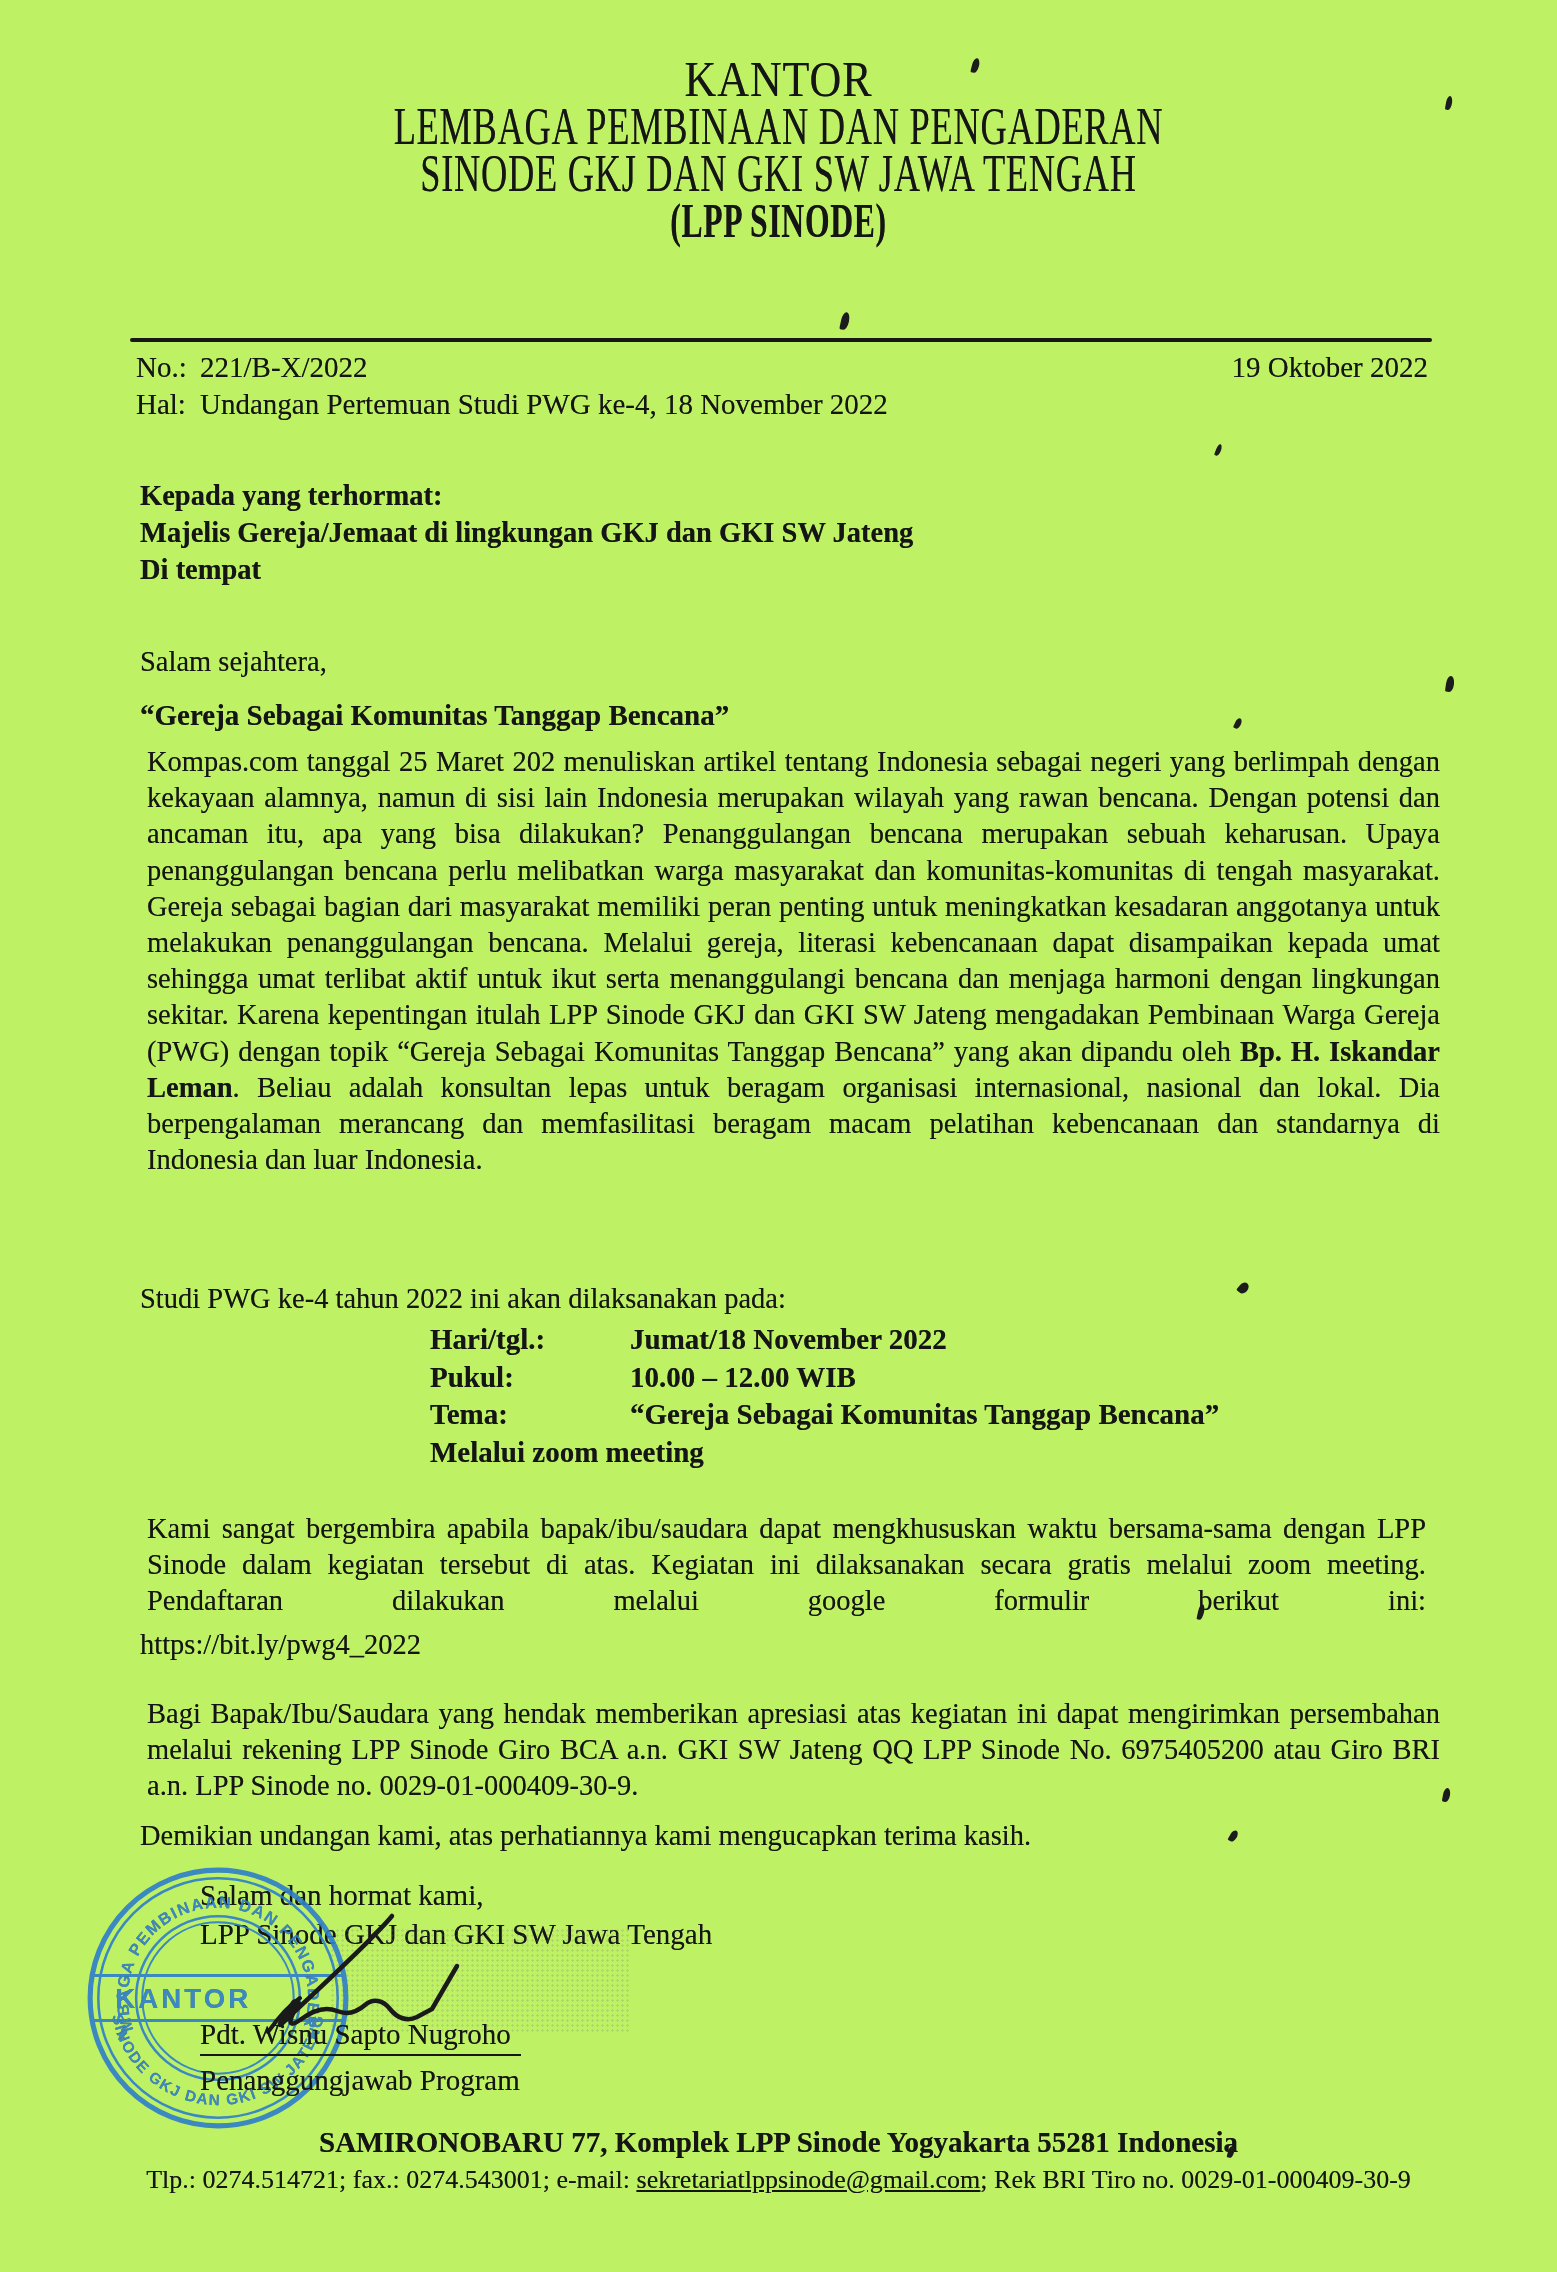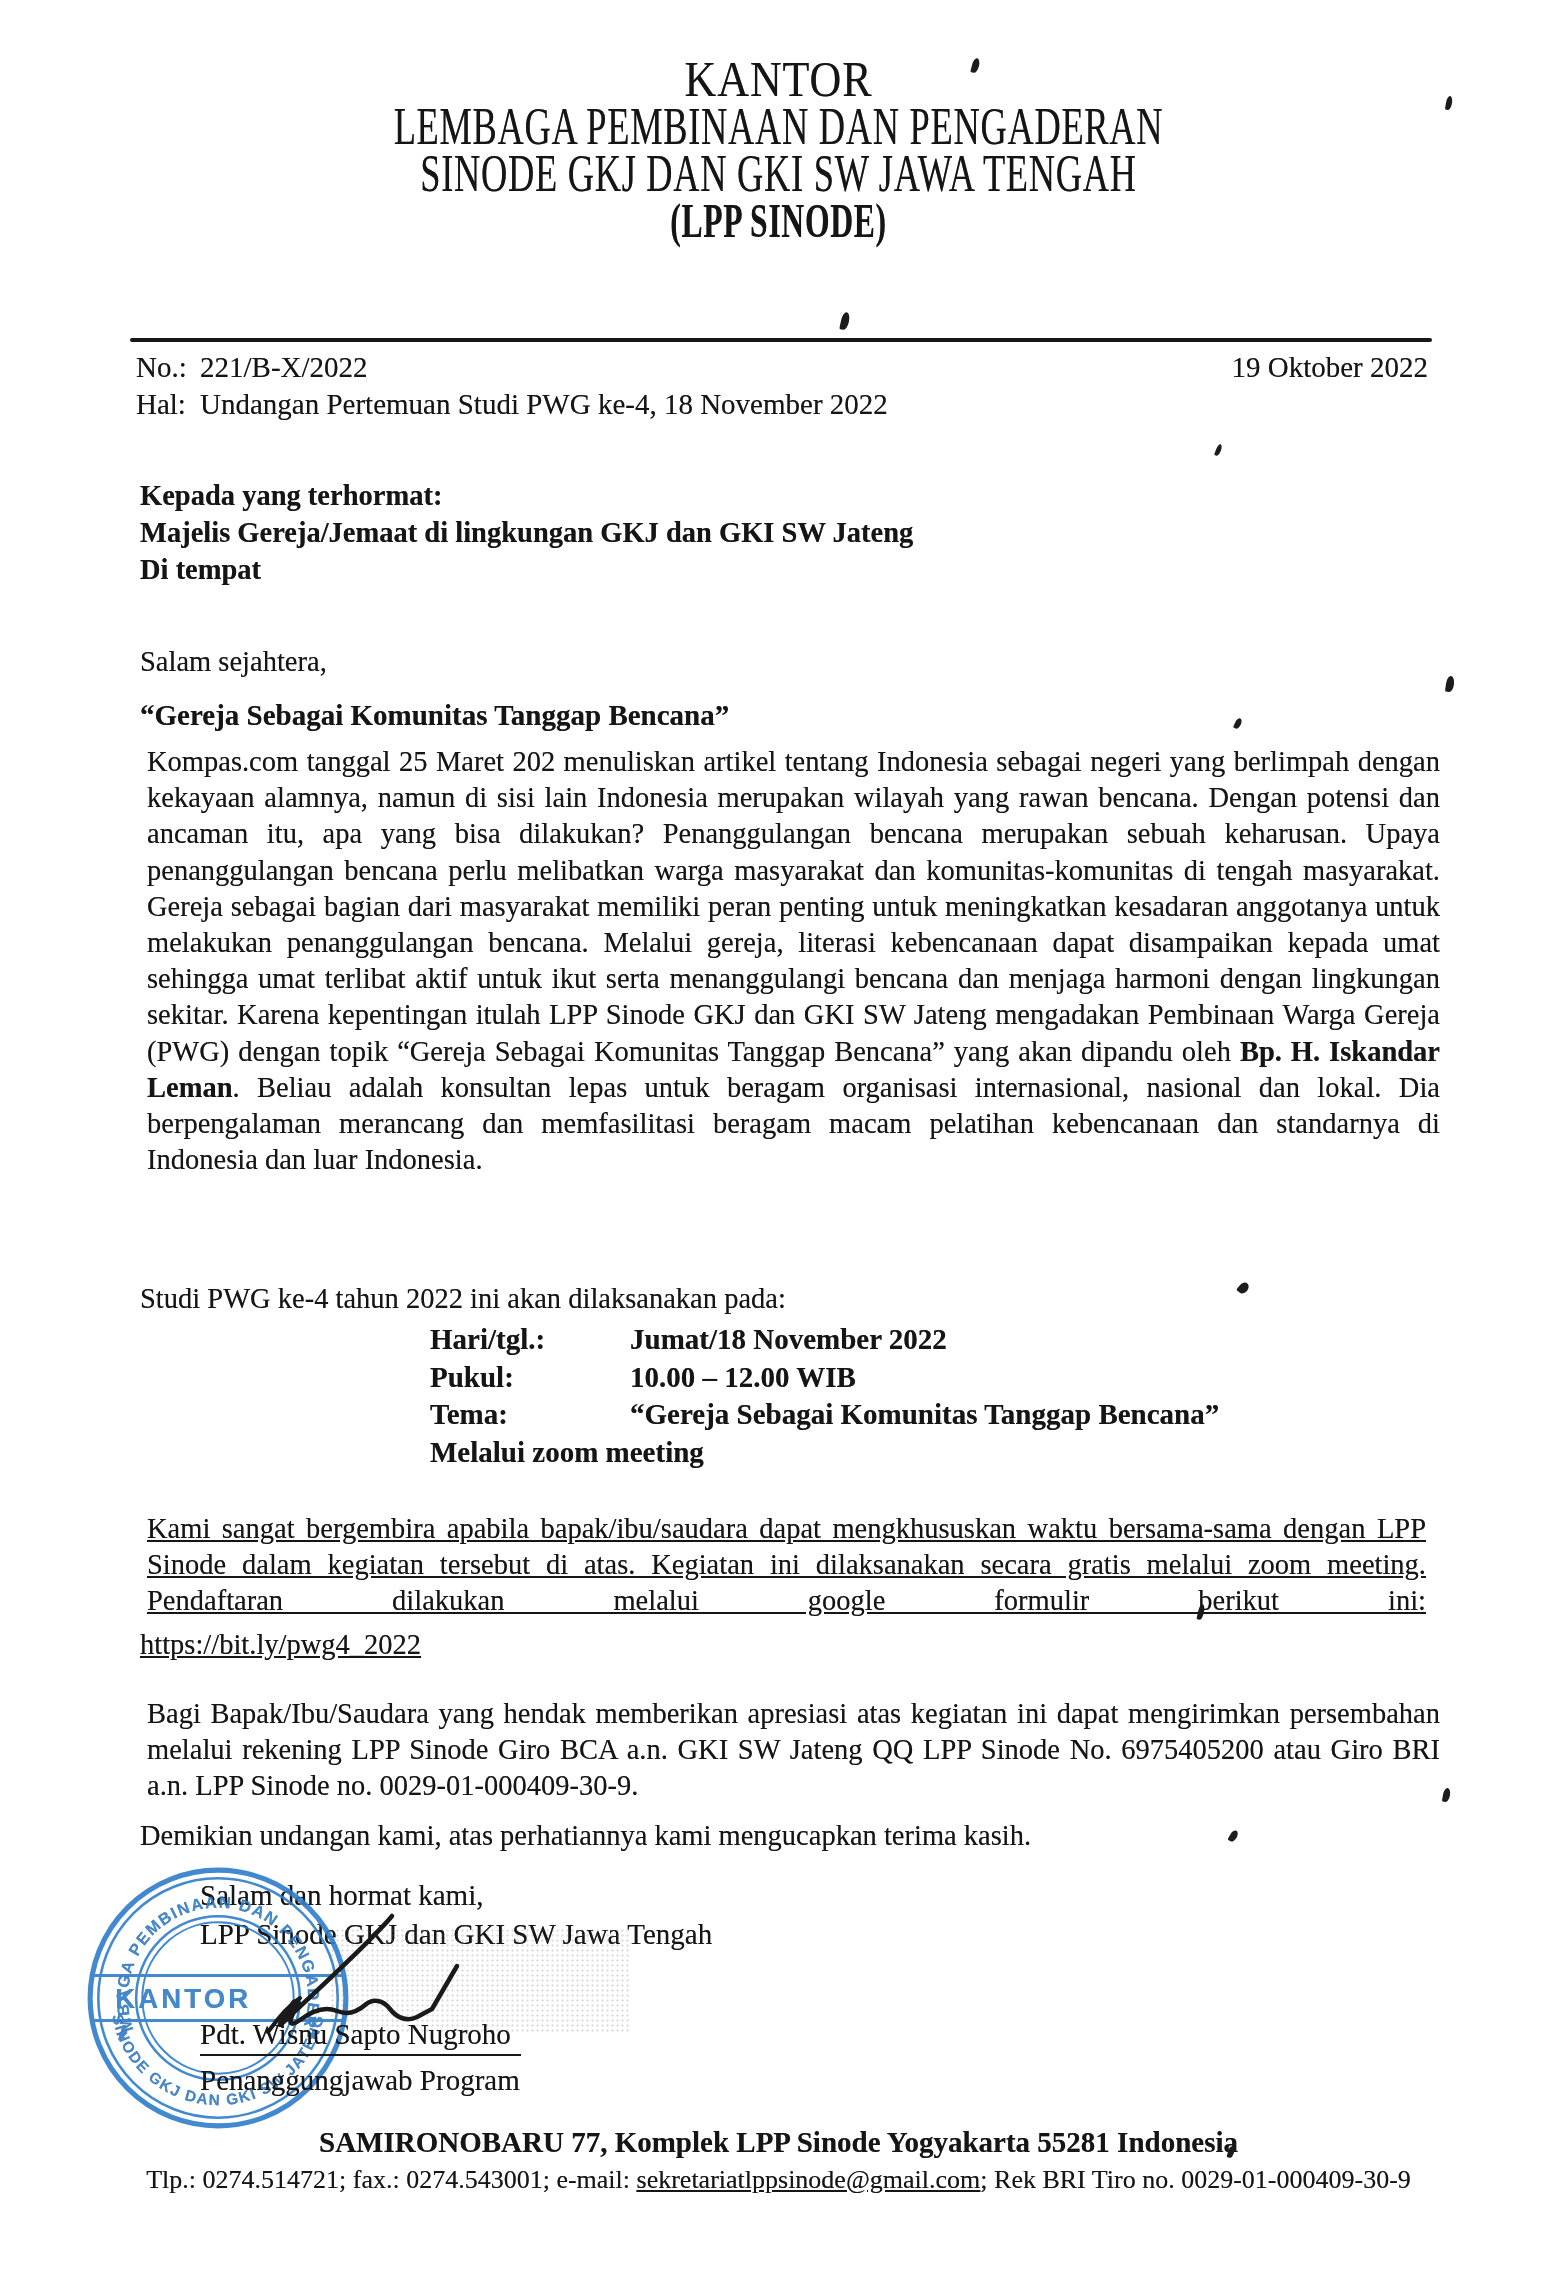--- a/index.html
+++ b/index.html
@@ -1,20 +1,20 @@
 <!DOCTYPE html>
 <html style="--stamp-blue: #2e7dcc;"><head>
 <meta charset="utf-8">
 <style>
   html,body { margin:0; padding:0; background:#e8e8e8; }
   .page {
     position:relative;
     width:1557px; height:2272px;
     margin:0 auto;
-    background:#ffffff;
+    background:#bef264;
     overflow:hidden;
     font-family:"Liberation Serif", serif;
     color:#151515;
     text-shadow:0 0 0.5px rgba(20,20,20,.55);
   }
 
   
   .header { position:absolute; top:56px; left:0; width:100%; text-align:center; }
   .h-line { height:47px; line-height:47px; white-space:nowrap; transform-origin:50% 50%; }
   .h-kantor { font-size:50px; letter-spacing:1px; transform:scaleX(.88); }
@@ -29,21 +29,21 @@
   .meta-label { width:64px; flex:0 0 auto; }
   .meta-date { margin-left:auto; }
 
   
   .recipient { position:absolute; left:140px; top:477px; font-weight:bold; font-size:28.5px; line-height:37px; }
   .salutation { position:absolute; left:140px; top:646px; font-size:28.5px; }
   .topic-heading { position:absolute; left:140px; top:699px; font-size:29px; font-weight:bold; }
 
   .para { font-size:28.5px; line-height:36.2px; text-align:justify; margin:7px; }
   .pos-para1 { position:absolute; left:140px; top:737px; width:1293px; }
-  .pos-para2 { position:absolute; left:140px; top:1504px; width:1293px;text-decoration:underline; }
+  .pos-para2 { position:absolute; left:140px; top:1504px; width:1293px; }
   .pos-para3 { position:absolute; left:140px; top:1689px; width:1293px; }
   .last-justify { text-align-last:justify; }
   .url-line { font-size:28.5px; line-height:36.2px; }
 
   .schedule-intro { position:absolute; left:140px; top:1283px; font-size:28.5px; }
   .schedule { position:absolute; left:430px; top:1321px; font-size:29px; font-weight:bold; line-height:37.5px; }
   .schedule-row { display:flex; }
   .schedule-label { width:200px; flex:0 0 auto; }
 
   .closing-line { position:absolute; left:140px; top:1820px; font-size:28.5px; }

